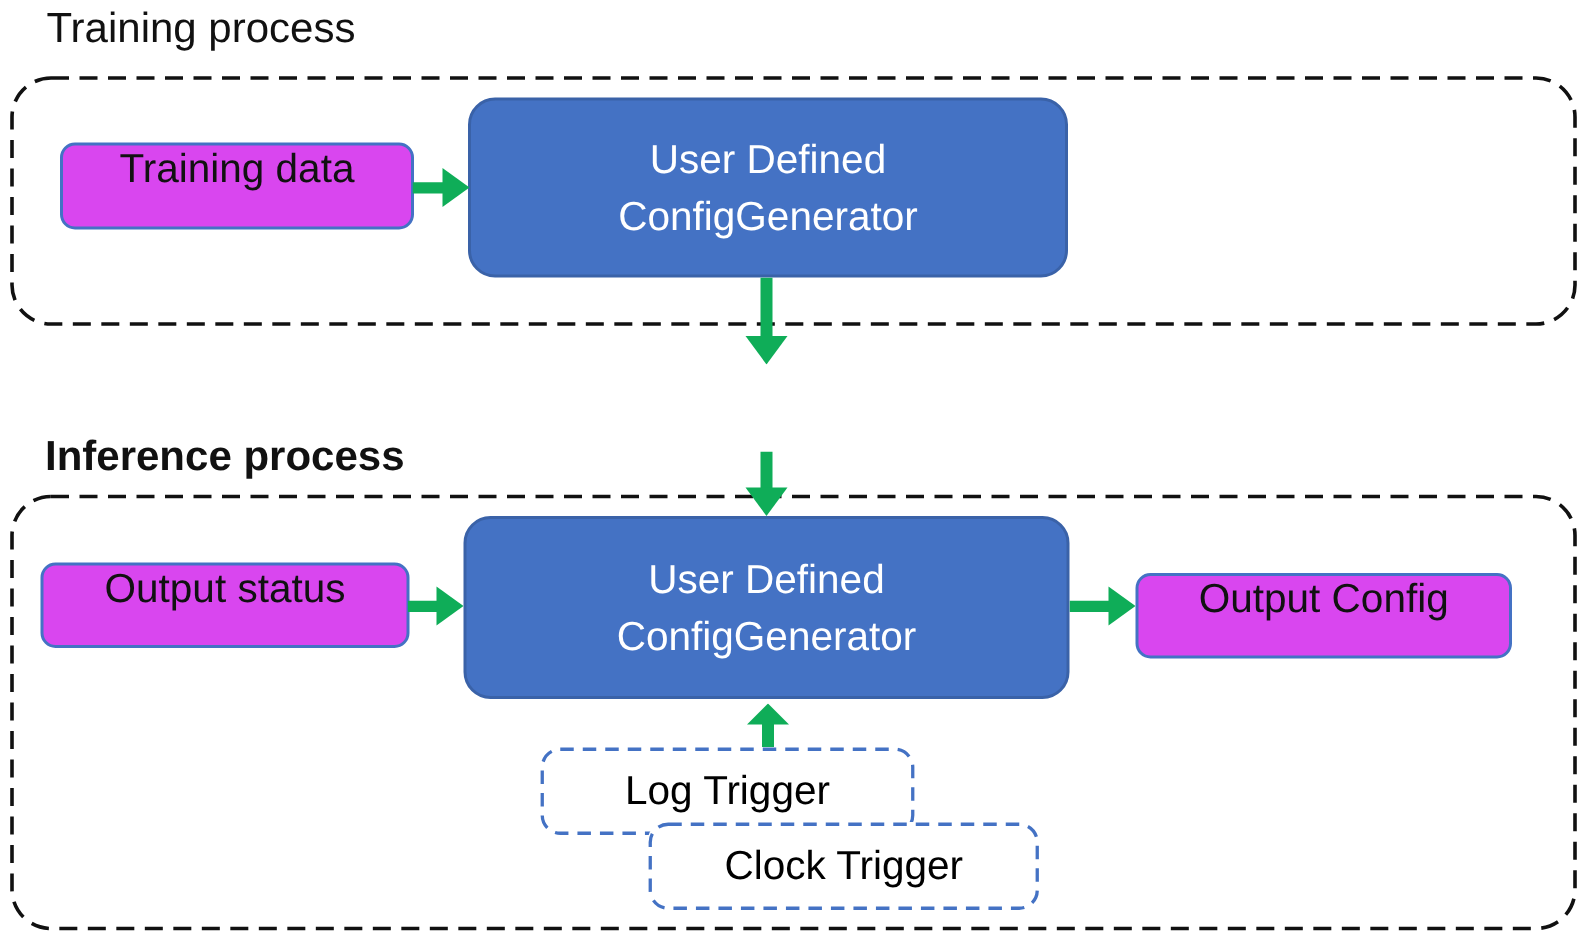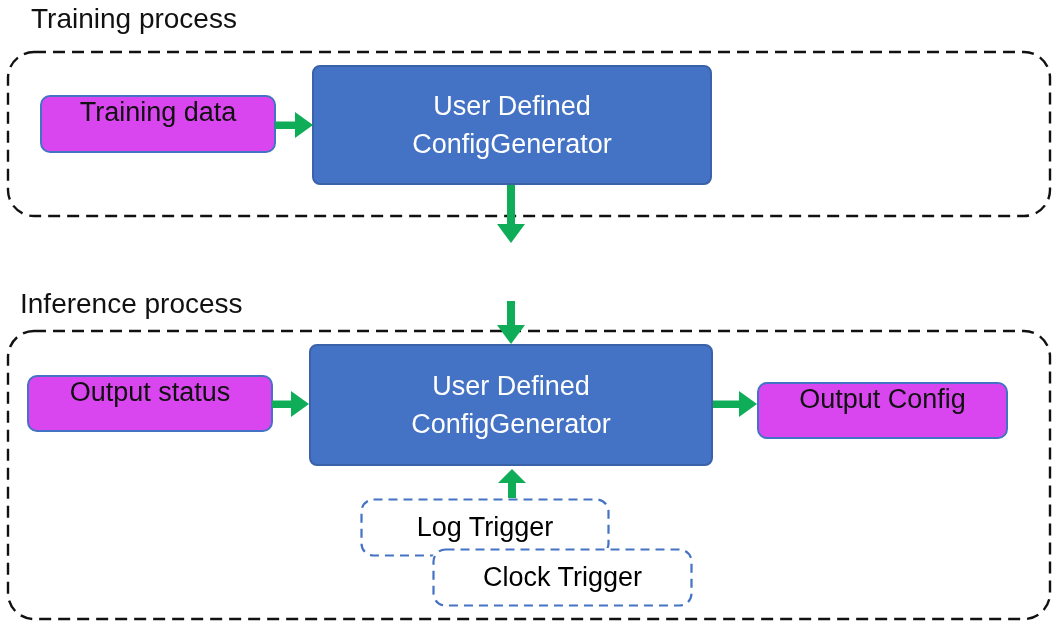--- a/index.html
+++ b/index.html
@@ -36,21 +36,21 @@
     justify-content: center;
     font-size: 27px;
     color: #111111;
     white-space: nowrap;
   }
 
   .blue-box {
     position: absolute;
     background: #4472C4;
     border: 2px solid #3A62A8;
-    border-radius: 8px;
+    border-radius: 18px;
     display: flex;
     flex-direction: column;
     align-items: center;
     justify-content: center;
     color: #ffffff;
     font-size: 27px;
     line-height: 38px;
     text-align: center;
     white-space: nowrap;
   }
@@ -76,21 +76,21 @@
 
   .arrow-svg .arrow-shape { fill: #0FAD58; }
 </style>
 </head>
 <body>
 
 <div class="canvas">
 
   <div class="section-title" style="left:20px; top:2px;margin-left:11px;">Training process</div>
 
-  <div class="section-title" style="left:20px; top:287px;">Inference process</div>
+  <div class="section-title" style="left:30px; top:287px;font-weight:bold;">Inference process</div>
 
   <svg class="container-svg" style="left:6px; top:50px;" width="1046" height="168">
     <rect x="2" y="2" width="1042" height="164" rx="26" ry="26" fill="none" stroke="#111111" stroke-width="2.4" stroke-dasharray="12 7"></rect>
   </svg>
 
   <svg class="container-svg" style="left:6px; top:329px;" width="1046" height="292">
     <rect x="2" y="2" width="1042" height="288" rx="26" ry="26" fill="none" stroke="#111111" stroke-width="2.4" stroke-dasharray="12 7"></rect>
   </svg>
 
   <div class="light-box" style="left:40px; top:95px; width:236px; height:58px;">

